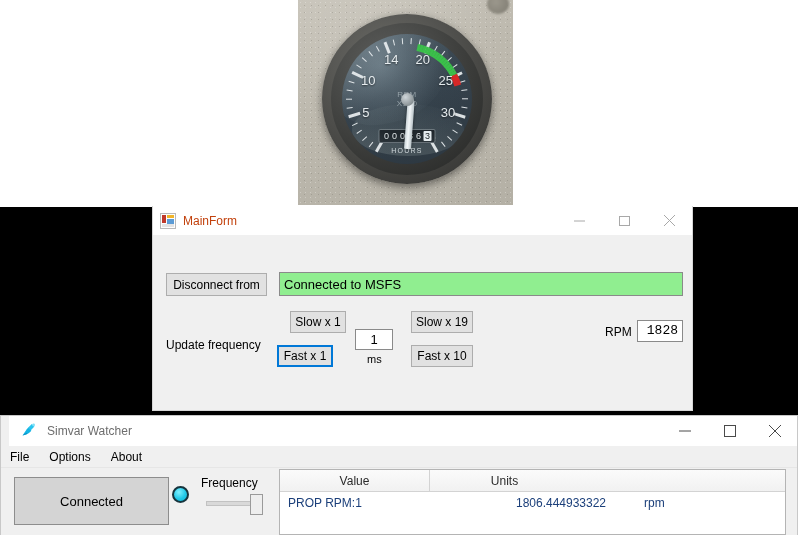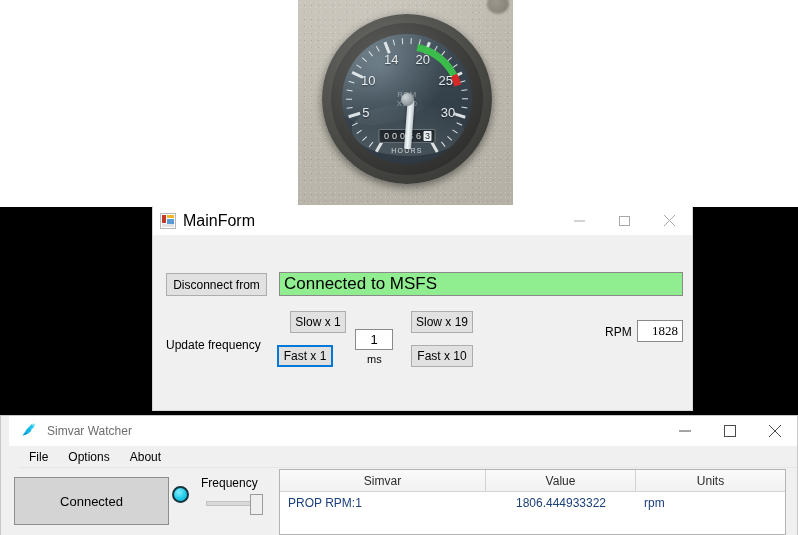--- a/index.html
+++ b/index.html
@@ -221,22 +221,22 @@
   .wf-icon i {
     position: absolute;
     display: block;
   }
   .wf-icon .b-red   { left: 1px; top: 1px;  width: 4px;  height: 8px;  background: #c0392b; }
   .wf-icon .b-yellow{ left: 6px; top: 1px;  width: 7px;  height: 3px;  background: #f0b429; }
   .wf-icon .b-blue  { left: 6px; top: 5px;  width: 7px;  height: 5px;  background: #5b9bd5; }
   .wf-icon .b-gray  { left: 1px; top: 10px; width: 12px; height: 3px;  background: #e4e4e4; }
 
   #mainform-title {
-    font-size: 16px;
-    color: #000000;
+    font-size: 12px;
+    color: #c2410c;
     font-family: "Liberation Sans", sans-serif;
   }
   .winbtns {
     position: absolute;
     right: 0; top: 0;
     height: 29px;
     display: flex;
   }
   .winbtn {
     width: 45px; height: 29px;
@@ -279,21 +279,21 @@
   #status-box {
     position: absolute; left: 126px; top: 37px;
     width: 404px; height: 24px;
     background: #90ee90;
     border: 1px solid #8a8a8a;
     box-sizing: border-box;
     display: flex;
     align-items: center;
     padding-left: 4px;
   }
-  #status-text { font-size: 17px; color: #000; }
+  #status-text { font-size: 13px; color: #000; }
 
   #update-freq-label { position: absolute; left: 13px; top: 103px; }
   #btn-slow-x1  { position: absolute; left: 137px; top: 76px;  width: 56px; height: 22px; }
   #btn-fast-x1  { position: absolute; left: 124px; top: 110px; width: 56px; height: 22px; }
   #btn-slow-x10 { position: absolute; left: 258px; top: 76px;  width: 62px; height: 22px; }
   #btn-fast-x10 { position: absolute; left: 258px; top: 110px; width: 62px; height: 22px; }
 
   #ms-input {
     position: absolute; left: 202px; top: 94px;
     width: 38px; height: 21px;
@@ -313,21 +313,21 @@
     position: absolute; left: 484px; top: 85px;
     width: 46px; height: 22px;
     background: #ffffff;
     border: 1px solid #8a8a8a;
     box-sizing: border-box;
     font-size: 13px;
     text-align: right;
     padding-right: 4px;
     line-height: 20px;
     color: #000;
-    font-family: Liberation Serif, serif;
+    font-family: Liberation Mono, monospace;
   }
 
   
   #simvar-window {
     position: absolute;
     left: 0; top: 415px;
     width: 798px;
     height: 120px;
     background: #f0f0f0;
     border: 1px solid #c8c8c8;
@@ -354,21 +354,20 @@
   }
   .winbtn.dark { color: #4a4a4a; }
 
   #simvar-menubar {
     height: 21px;
     background: #f0f0f0;
     display: flex;
     align-items: center;
     padding-left: 9px;
     border-bottom: 1px solid #e6e6e6;
-    margin-left: 19px;
   }
   .menu-item {
     font-size: 12px;
     color: #000;
     margin-right: 20px;
     font-family: "Liberation Sans", sans-serif;
     cursor: default;
   }
   #simvar-body { position: relative; height: 68px; }
 
@@ -670,21 +669,20 @@
 
 <div id="led-indicator"></div>
 <div id="frequency-label">Frequency</div>
 <div id="frequency-slider">
   <span class="track"></span>
   <span class="thumb"></span>
 </div>
 
 <div id="simvar-grid">
   <div id="grid-header">
-    <div class="grid-col c0">Simvar</div>
     <div class="grid-col c1">Value</div>
     <div class="grid-col c2">Units</div>
   </div>
   <div id="grid-body">
       <div class="grid-row">
         <div class="grid-cell c0">PROP RPM:1</div>
         <div class="grid-cell c1">1806.444933322</div>
         <div class="grid-cell c2">rpm</div>
       </div>
     </div>

